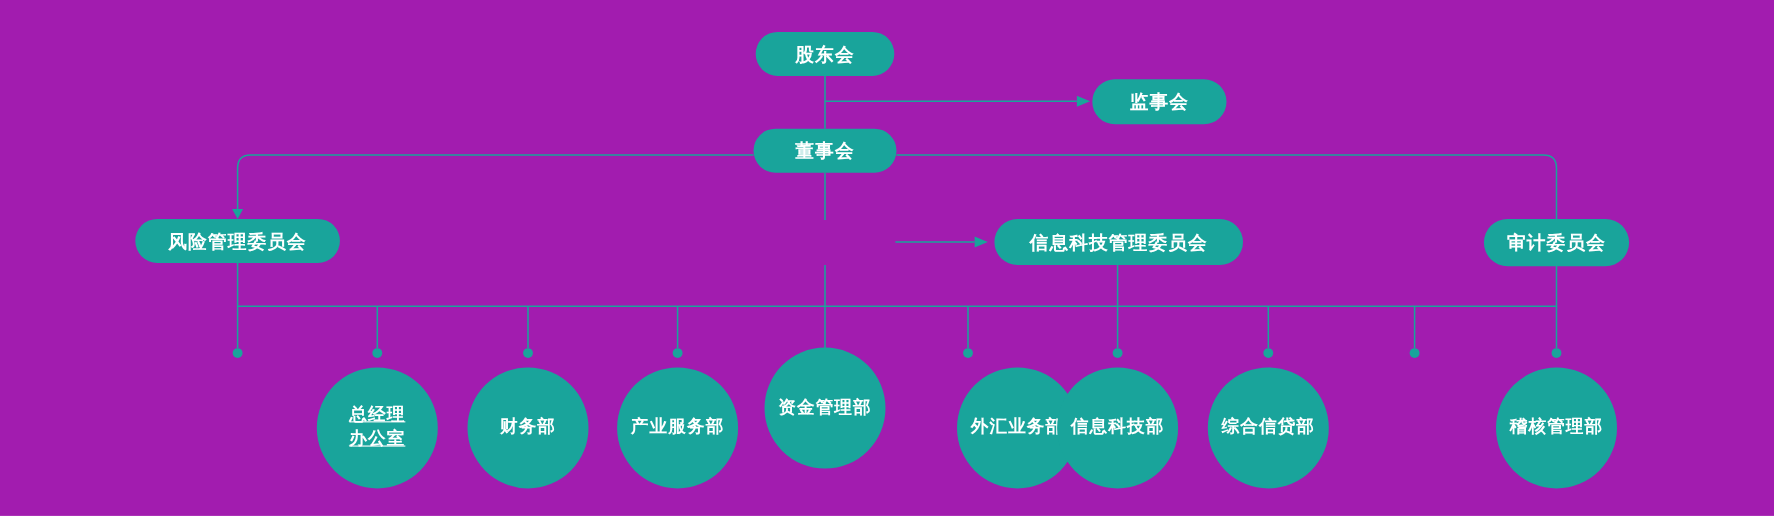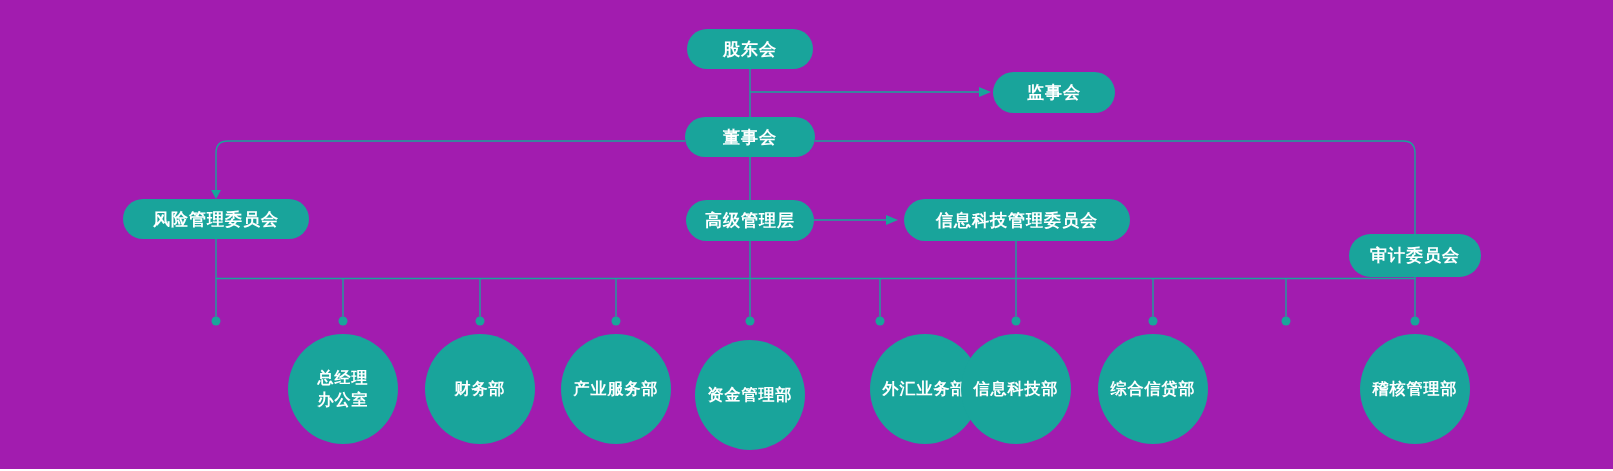--- a/index.html
+++ b/index.html
@@ -93,35 +93,34 @@
   </svg>
 
   <div class="node pill" style="left:687px; top:29px; width:126px; height:40px;">股东会</div>
 
   <div class="node pill" style="left:993px; top:72px; width:122px; height:41px;">监事会</div>
 
   <div class="node pill" style="left:685px; top:117px; width:130px; height:40px;font-family:Liberation Serif, serif;">董事会</div>
 
   <div class="node pill" style="left:123px; top:199px; width:186px; height:40px;">风险管理委员会</div>
 
-  <div class="node pill" style="left:686px; top:200px; width:128px; height:41px;">高级管理层</div>
 
   <div class="node pill" style="left:904px; top:199px; width:226px; height:42px;text-align:right;">信息科技管理委员会</div>
 
-  <div class="node pill" style="left:1349px; top:199px; width:132px; height:43px;margin-top:35px;">审计委员会</div>
+  <div class="node pill" style="left:1349px; top:199px; width:132px; height:43px;">审计委员会</div>
 
 
-  <div class="node dept-circle" style="left:288px; top:334px;">总经理
+  <div class="node dept-circle" style="left:288px; top:334px;text-decoration:underline;">总经理
 办公室</div>
 
   <div class="node dept-circle" style="left:561px; top:334px;">产业服务部</div>
 
   <div class="node dept-circle" style="left:425px; top:334px;">财务部</div>
 
-  <div class="node dept-circle" style="left:695px; top:340px;text-align:right;">资金管理部</div>
+  <div class="node dept-circle" style="left:695px; top:316px;text-align:right;">资金管理部</div>
 
   <div class="node dept-circle" style="left:870px; top:334px;">外汇业务部</div>
 
   <div class="node dept-circle" style="left:961px; top:334px;">信息科技部</div>
 
   <div class="node dept-circle" style="left:1098px; top:334px;">综合信贷部</div>
 
 
   <div class="node dept-circle" style="left:1360px; top:334px;">稽核管理部</div>
 

